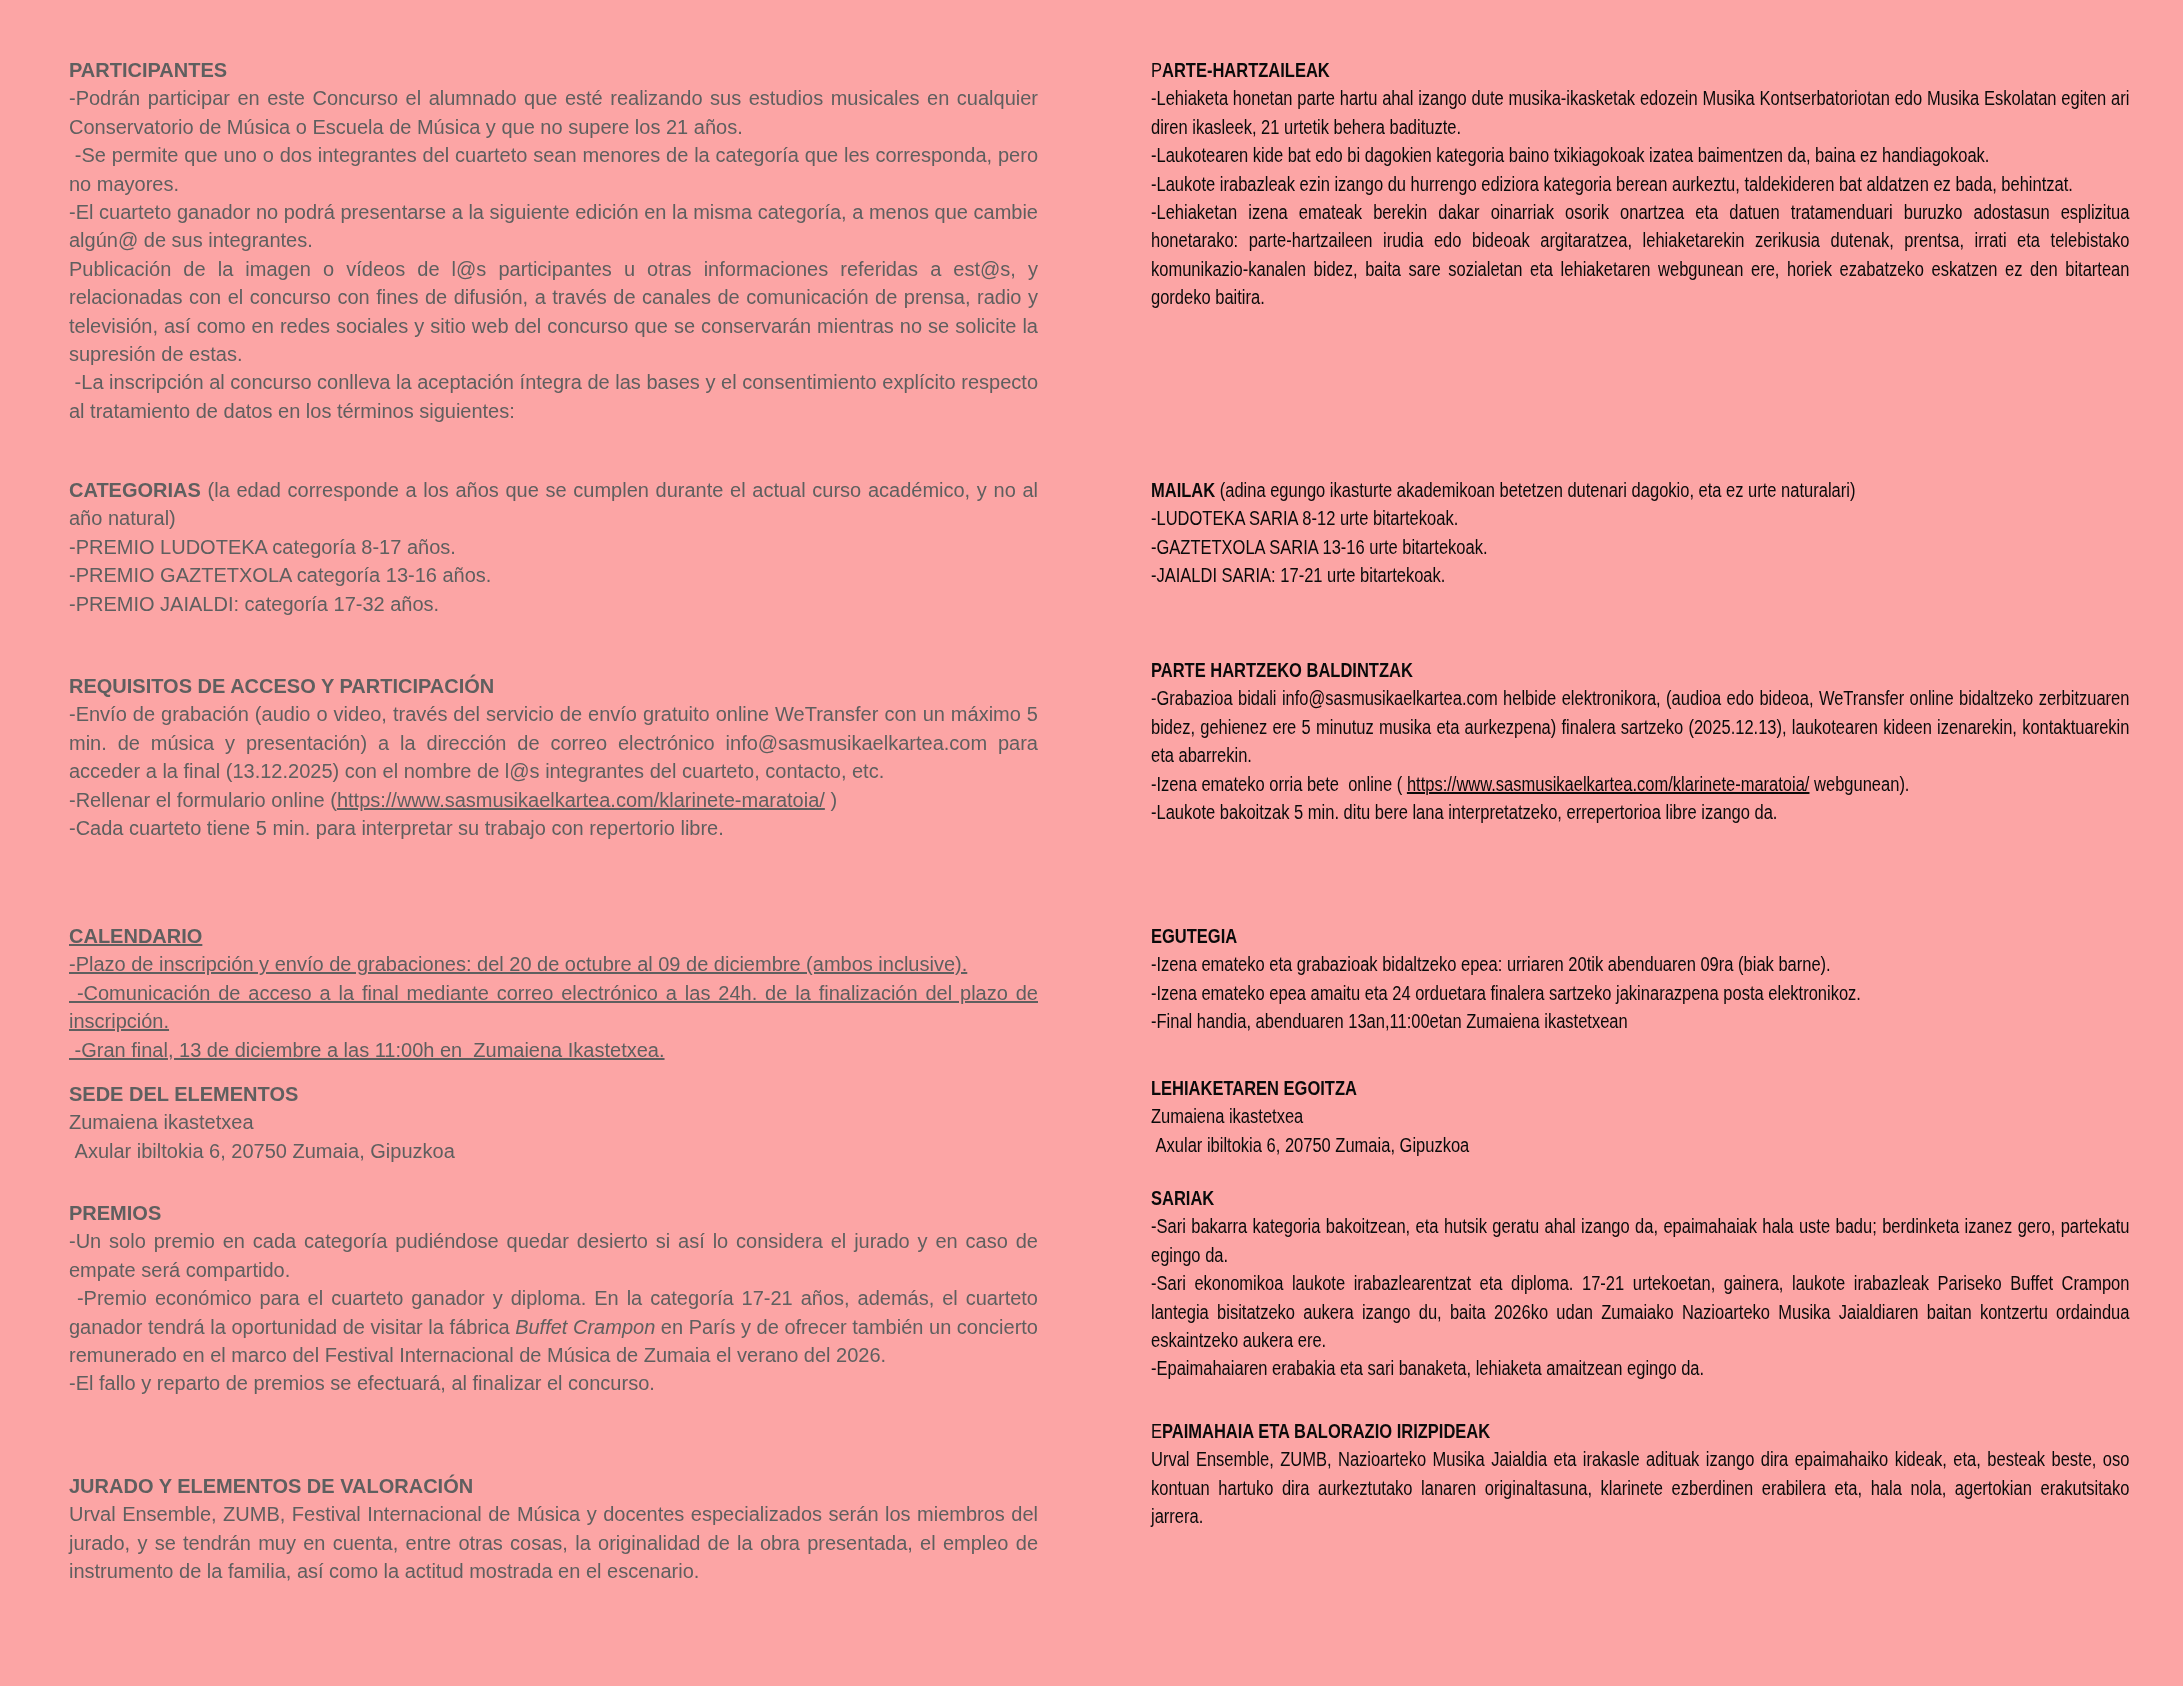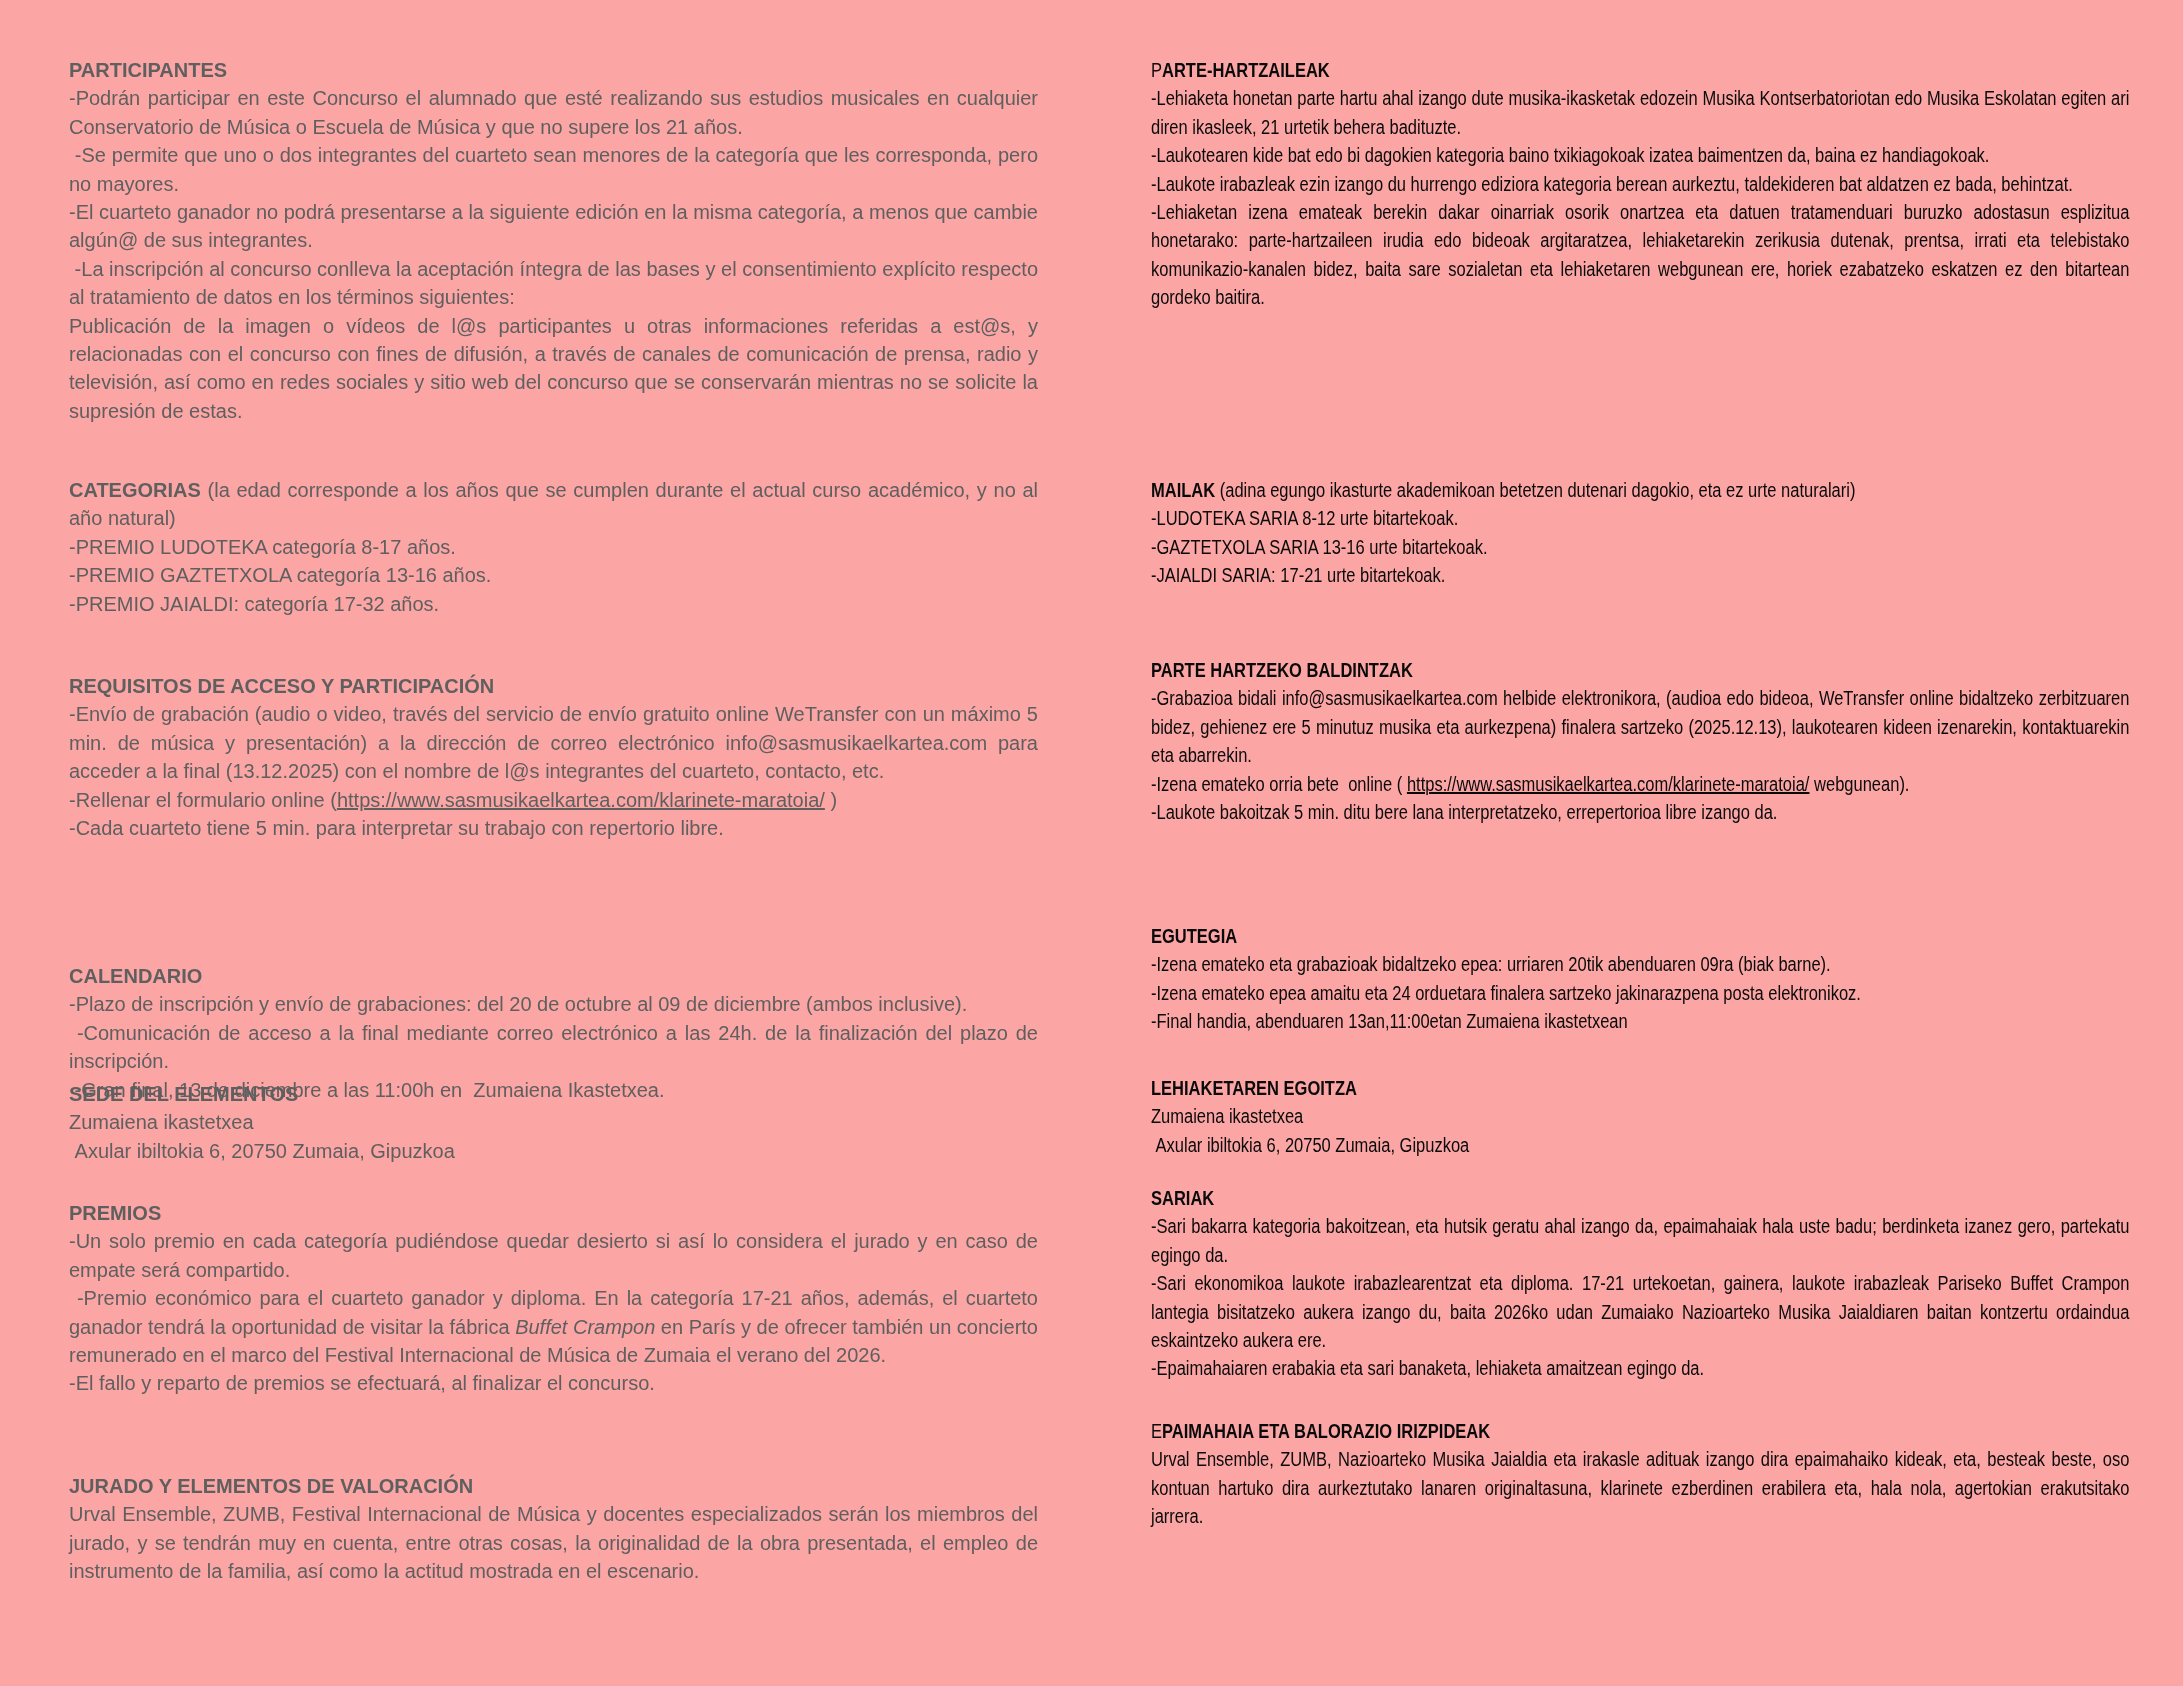--- a/index.html
+++ b/index.html
@@ -35,21 +35,21 @@
   .h{font-weight:700;}
   .h .reg{font-weight:400;}
   .b{font-weight:700;}
   .i{font-style:italic;}
   a.link{color:inherit;text-decoration:underline;cursor:pointer;}
 
   
   .col-left  .s-participantes{top:56px;}
   .col-left  .s-categorias{top:476px;}
   .col-left  .s-requisitos{top:672px;}
-  .col-left  .s-calendario{top:962px;}
+  .col-left  .s-calendario{top:922px;text-decoration:underline;}
   .col-left  .s-sede{top:1080px;}
   .col-left  .s-premios{top:1199px;}
   .col-left  .s-jurado{top:1472px;}
   
   .col-right .s-parte-hartzaileak{top:56px;}
   .col-right .s-mailak{top:476px;}
   .col-right .s-baldintzak{top:656px;}
   .col-right .s-egutegia{top:922px;}
   .col-right .s-egoitza{top:1074px;}
   .col-right .s-sariak{top:1184px;}
@@ -58,22 +58,22 @@
 </head>
 <body>
 
 <div class="page">
   <div class="col col-left">
       <div class="section s-participantes">
         <div class="h"><span class="b">PARTICIPANTES</span></div>
         <p><span class="reg">-Podrán participar en este Concurso el alumnado que esté realizando sus estudios musicales en cualquier Conservatorio de Música o Escuela de Música y que no supere los 21 años.</span></p>
         <p><span class="reg">&nbsp;-Se permite que uno o dos integrantes del cuarteto sean menores de la categoría que les corresponda, pero no mayores.</span></p>
         <p><span class="reg">-El cuarteto ganador no podrá presentarse a la siguiente edición en la misma categoría, a menos que cambie algún@ de sus integrantes.</span></p>
+        <p><span class="reg">Publicación de la imagen o vídeos de l@s participantes u otras informaciones referidas a est@s, y relacionadas con el concurso con fines de difusión, a través de canales de comunicación de prensa, radio y televisión, así como en redes sociales y sitio web del concurso que se conservarán mientras no se solicite la supresión de estas.</span></p>
         <p><span class="reg">&nbsp;-La inscripción al concurso conlleva la aceptación íntegra de las bases y el consentimiento explícito respecto al tratamiento de datos en los términos siguientes:</span></p>
-        <p><span class="reg">Publicación de la imagen o vídeos de l@s participantes u otras informaciones referidas a est@s, y relacionadas con el concurso con fines de difusión, a través de canales de comunicación de prensa, radio y televisión, así como en redes sociales y sitio web del concurso que se conservarán mientras no se solicite la supresión de estas.</span></p>
       </div>
       <div class="section s-categorias">
         <p><span class="b">CATEGORIAS</span><span class="reg"> (la edad corresponde a los años que se cumplen durante el actual curso académico, y no al año natural)</span></p>
         <p><span class="reg">-PREMIO LUDOTEKA categoría 8-17 años.</span></p>
         <p><span class="reg">-PREMIO GAZTETXOLA categoría 13-16 años.</span></p>
         <p><span class="reg">-PREMIO JAIALDI: categoría 17-32 años.</span></p>
       </div>
       <div class="section s-requisitos">
         <div class="h"><span class="b">REQUISITOS DE ACCESO Y PARTICIPACIÓN</span></div>
         <p><span class="reg">-Envío de grabación (audio o video, través del servicio de envío gratuito online WeTransfer con un máximo 5 min. de música y presentación) a la dirección de correo electrónico info@sasmusikaelkartea.com para acceder a la final (13.12.2025) con el nombre de l@s integrantes del cuarteto, contacto, etc.</span></p>

